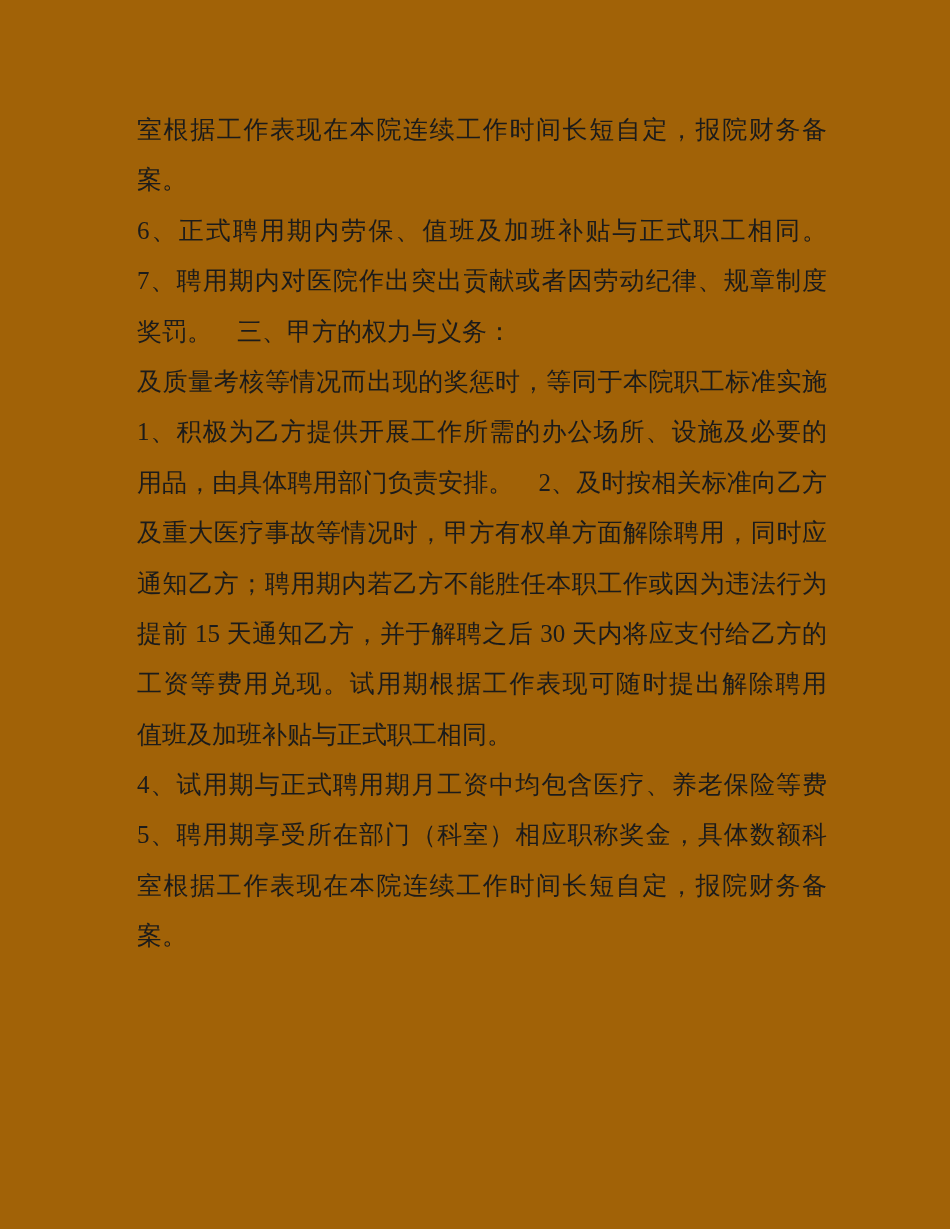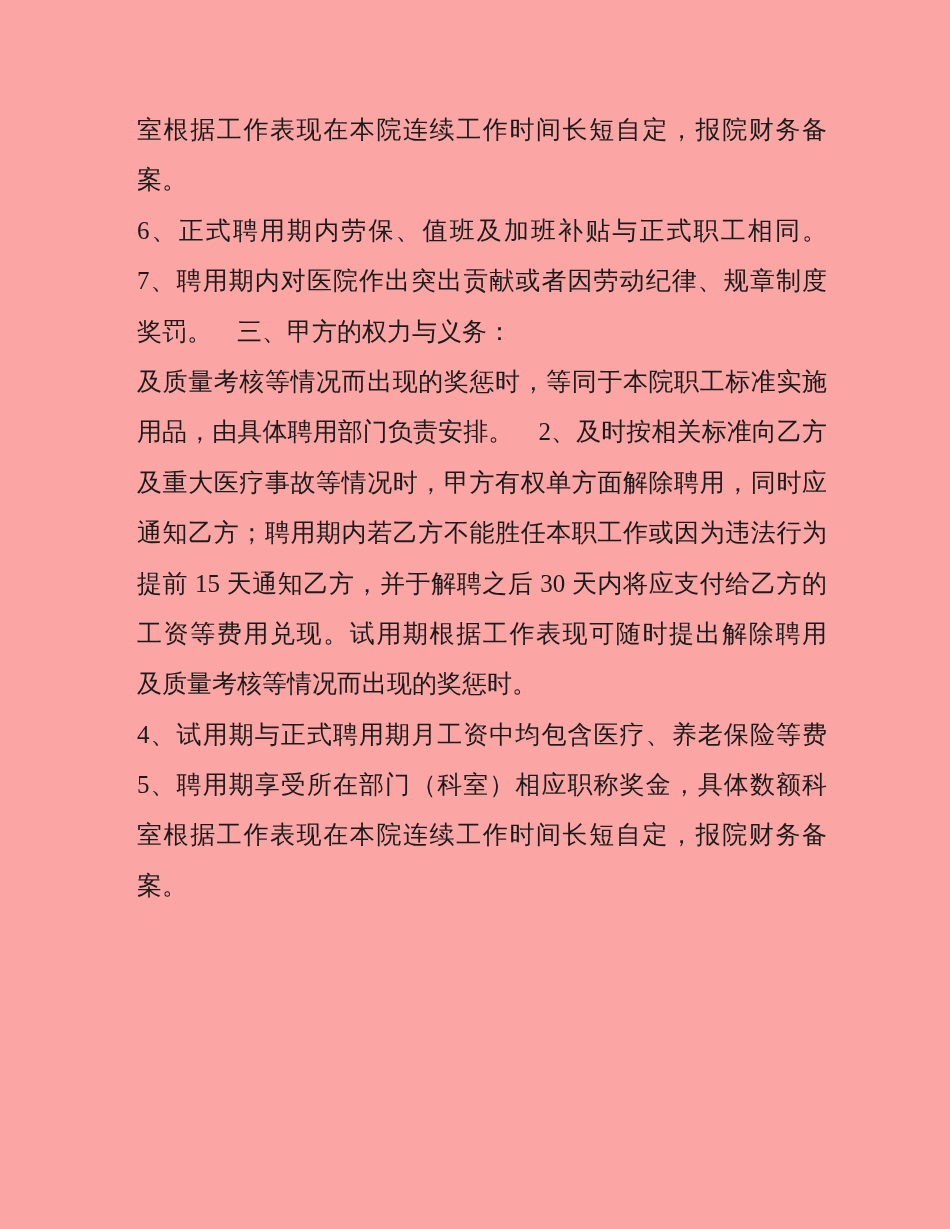--- a/index.html
+++ b/index.html
@@ -9,21 +9,21 @@
   }
   body {
     width: 950px;
     height: 1229px;
     font-family: "Liberation Serif", "DejaVu Serif", serif;
   }
   .page {
     position: relative;
     width: 950px;
     height: 1229px;
-    background: #fca5a5;
+    background: #a16207;
     overflow: hidden;
   }
   .content {
     position: absolute;
     left: 137px;
     top: 105px;
     width: 690px;
     color: #1b1b1b;
   }
   .line {
@@ -42,24 +42,25 @@
 <body>
 
 <div class="page">
   <div class="content">
       <div class="line full">室根据工作表现在本院连续工作时间长短自定，报院财务备</div>
       <div class="line">案。</div>
       <div class="line full">6、正式聘用期内劳保、值班及加班补贴与正式职工相同。</div>
       <div class="line full">7、聘用期内对医院作出突出贡献或者因劳动纪律、规章制度</div>
       <div class="line">奖罚。　三、甲方的权力与义务：</div>
       <div class="line full">及质量考核等情况而出现的奖惩时，等同于本院职工标准实施</div>
+      <div class="line full">1、积极为乙方提供开展工作所需的办公场所、设施及必要的</div>
       <div class="line full">用品，由具体聘用部门负责安排。　2、及时按相关标准向乙方</div>
       <div class="line full">及重大医疗事故等情况时，甲方有权单方面解除聘用，同时应</div>
       <div class="line full">通知乙方；聘用期内若乙方不能胜任本职工作或因为违法行为</div>
       <div class="line full">提前 15 天通知乙方，并于解聘之后 30 天内将应支付给乙方的</div>
       <div class="line full">工资等费用兑现。试用期根据工作表现可随时提出解除聘用</div>
-      <div class="line">及质量考核等情况而出现的奖惩时。</div>
+      <div class="line">值班及加班补贴与正式职工相同。</div>
       <div class="line full">4、试用期与正式聘用期月工资中均包含医疗、养老保险等费</div>
       <div class="line full">5、聘用期享受所在部门（科室）相应职称奖金，具体数额科</div>
       <div class="line full">室根据工作表现在本院连续工作时间长短自定，报院财务备</div>
       <div class="line">案。</div>
     </div>
 </div>
 
 </body></html>

